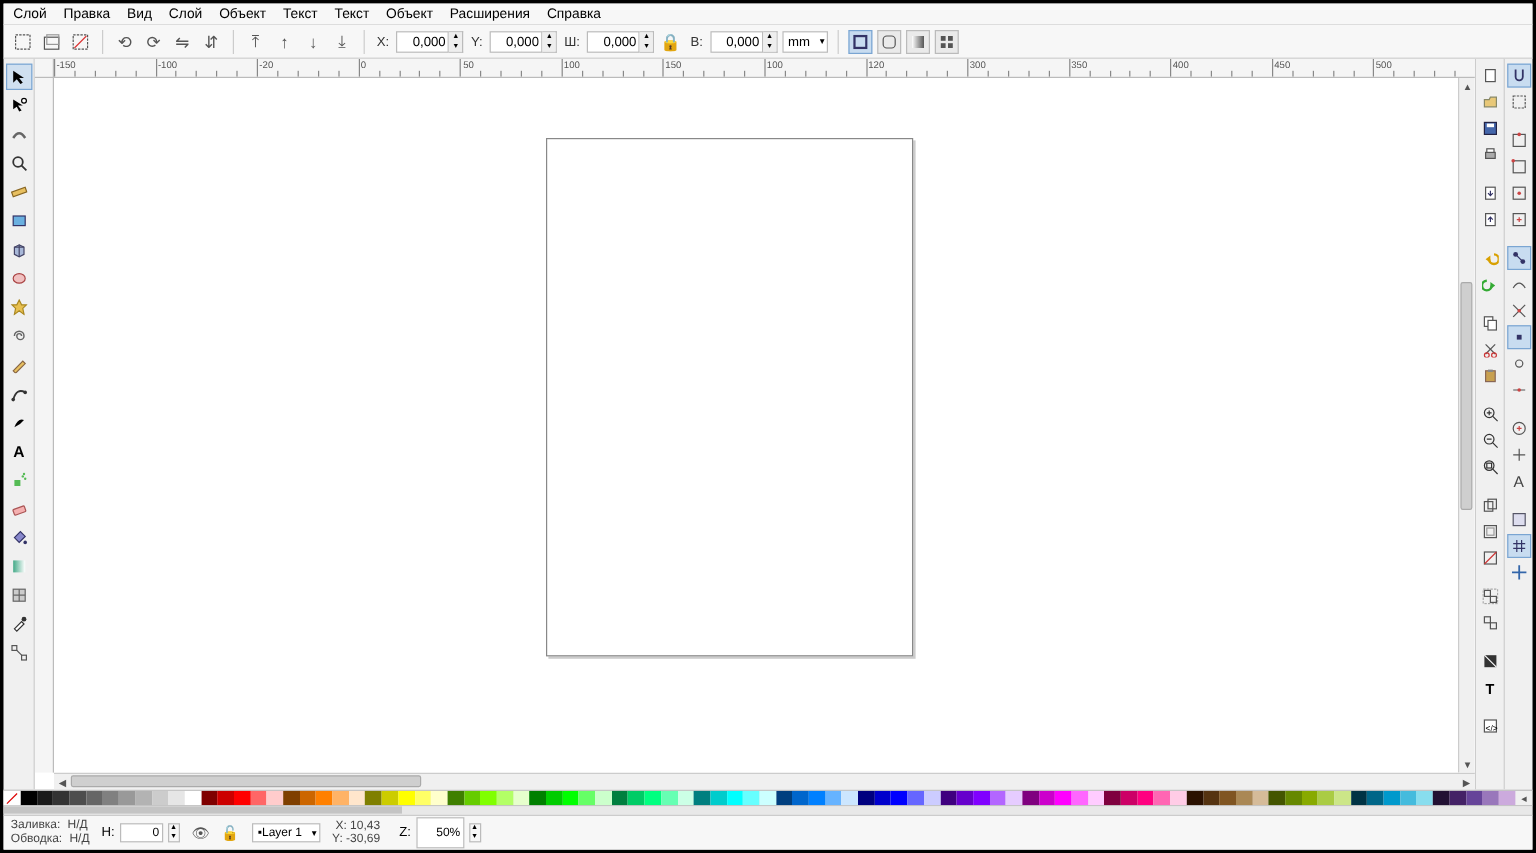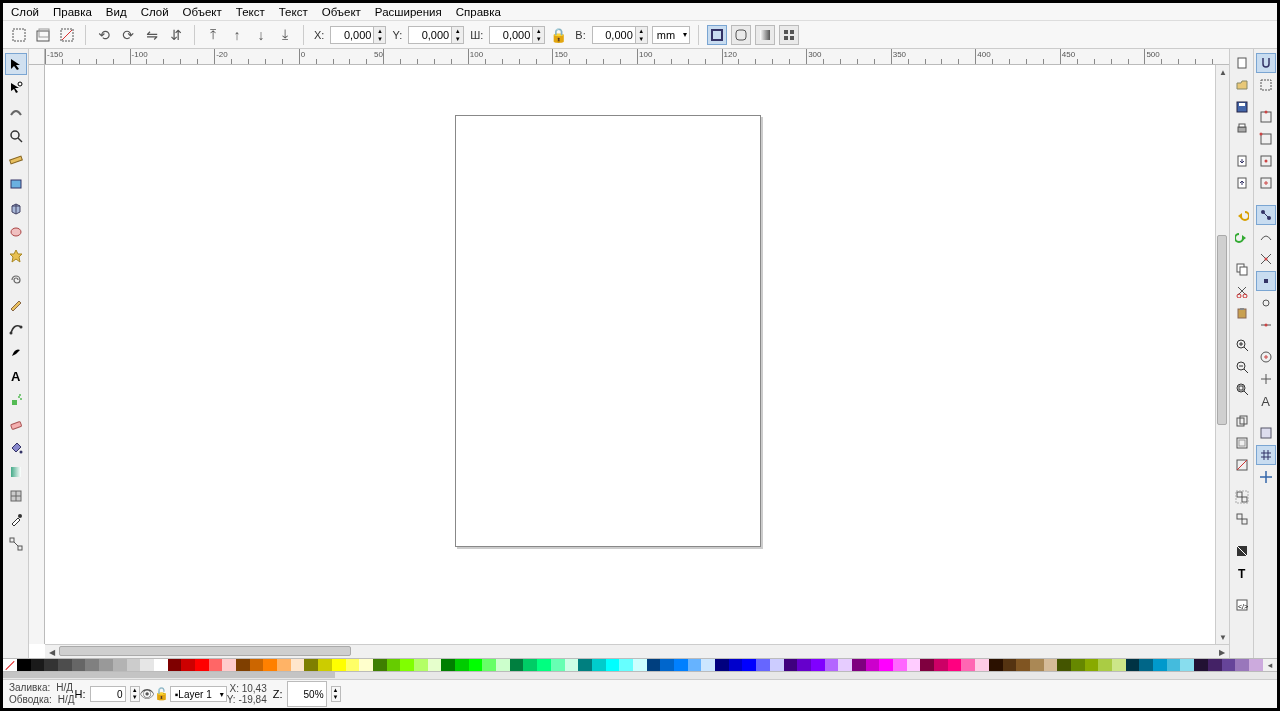--- a/index.html
+++ b/index.html
@@ -49,21 +49,21 @@
 .right-btn.active { background:#c8dcf0; border:1px solid #7aa5d2;}
 .right-spacer { height:8px; }
 .palette-row { height:14px; display:flex; align-items:stretch; border-top:1px solid #bbb; border-bottom:1px solid #bbb; background:#f0f0f0;}
 .pal-nocolor { width:14px; background:#fff; position:relative; cursor:pointer; flex-shrink:0;}
 .pal-nocolor::after { content:""; position:absolute; left:1px; right:1px; top:50%; border-top:1.5px solid #d00; transform:rotate(-45deg);}
 .pal-strip { flex:1; display:flex; overflow:hidden;}
 .pal-sw { flex:1; cursor:pointer;}
 .pal-more { width:14px; display:flex; align-items:center; justify-content:center; font-size:9px; cursor:pointer; color:#555;}
 .pal-scroll { height:8px; background:#e8e8e8; border-bottom:1px solid #ccc; position:relative;}
 .pal-scroll .pthumb { position:absolute; left:0; top:0; width:332px; height:6px; background:#c4c4c4;}
-.status { height:28px; display:flex; align-items:center; padding:0 6px; font-size:11px; background:#f7f7f7; }
+.status { height:28px; display:flex; align-items:center; padding:0 6px; font-size:11px; background:#f7f7f7; gap:10px; }
 .status .fillstroke { display:flex; flex-direction:column; line-height:1.2; font-size:10px; color:#444;}
 .status .fsrow { display:flex; gap:6px;}
 .status .widthspin { display:flex; align-items:center; gap:4px;}
 .status .widthspin input{width:36px; height:16px; font-size:10px; border:1px solid #bbb; text-align:right; padding:0 2px;}
 .lock-icon,.eye-icon { font-size:12px; cursor:pointer; color:#555;}
 .layer-sel { height:16px; font-size:10px; border:1px solid #bbb; background:#fff; padding:0 14px 0 4px; position:relative; display:flex; align-items:center; cursor:pointer; min-width:54px;}
 .layer-sel::after{content:"▾"; position:absolute; right:2px; font-size:8px;}
 .hint { flex:1; color:#444; }
 .coords { display:flex; flex-direction:column; font-size:10px; line-height:1.1; color:#444; text-align:right; margin-right:6px;}
 .zoom { display:flex; align-items:center; gap:4px;}
@@ -337,21 +337,21 @@
           <div class="ruler-tick" style="left: 202.971px; top: 10px;"></div>
           <div class="ruler-tick" style="left: 219.886px; top: 10px;"></div>
           <div class="ruler-tick" style="left: 236.8px; top: 10px;"></div>
           <div class="ruler-tick" style="left: 253.714px;"></div>
           <div class="ruler-tick-label" style="left: 255.714px;">0</div>
           <div class="ruler-tick" style="left: 270.629px; top: 10px;"></div>
           <div class="ruler-tick" style="left: 287.543px; top: 10px;"></div>
           <div class="ruler-tick" style="left: 304.457px; top: 10px;"></div>
           <div class="ruler-tick" style="left: 321.371px; top: 10px;"></div>
           <div class="ruler-tick" style="left: 338.286px;"></div>
-          <div class="ruler-tick-label" style="left: 329px;">50</div>
+          <div class="ruler-tick-label" style="left: 341px;">50</div>
           <div class="ruler-tick" style="left: 355.2px; top: 10px;"></div>
           <div class="ruler-tick" style="left: 372.114px; top: 10px;"></div>
           <div class="ruler-tick" style="left: 389.029px; top: 10px;"></div>
           <div class="ruler-tick" style="left: 405.943px; top: 10px;"></div>
           <div class="ruler-tick" style="left: 422.857px;"></div>
           <div class="ruler-tick-label" style="left: 424.857px;">100</div>
           <div class="ruler-tick" style="left: 439.771px; top: 10px;"></div>
           <div class="ruler-tick" style="left: 456.686px; top: 10px;"></div>
           <div class="ruler-tick" style="left: 473.6px; top: 10px;"></div>
           <div class="ruler-tick" style="left: 490.514px; top: 10px;"></div>
@@ -799,21 +799,21 @@
       <span class="arrows" style="width:10px;height:16px;display:flex;flex-direction:column;border:1px solid #bbb;">
           <span style="flex:1;font-size:6px;text-align:center">▲</span>
           <span style="flex:1;font-size:6px;text-align:center">▼</span>
         </span>
     </div>
     <span class="eye-icon">👁</span>
     <span class="lock-icon">🔓</span>
     <span class="layer-sel">▪ <span>Layer 1</span></span>
     <div class="coords">
       <span><span>X:</span> <span>10,43</span></span>
-      <span><span>Y:</span> <span>-19,84</span></span>
+      <span><span>Y:</span> <span>-30,69</span></span>
     </div>
     <div class="zoom">
       <span>Z:</span>
       <input value="50%" style="">
       <span class="arrows" style="width:10px;height:16px;display:flex;flex-direction:column;border:1px solid #bbb;">
           <span style="flex:1;font-size:6px;text-align:center">▲</span>
           <span style="flex:1;font-size:6px;text-align:center">▼</span>
         </span>
     </div>
   </div>

